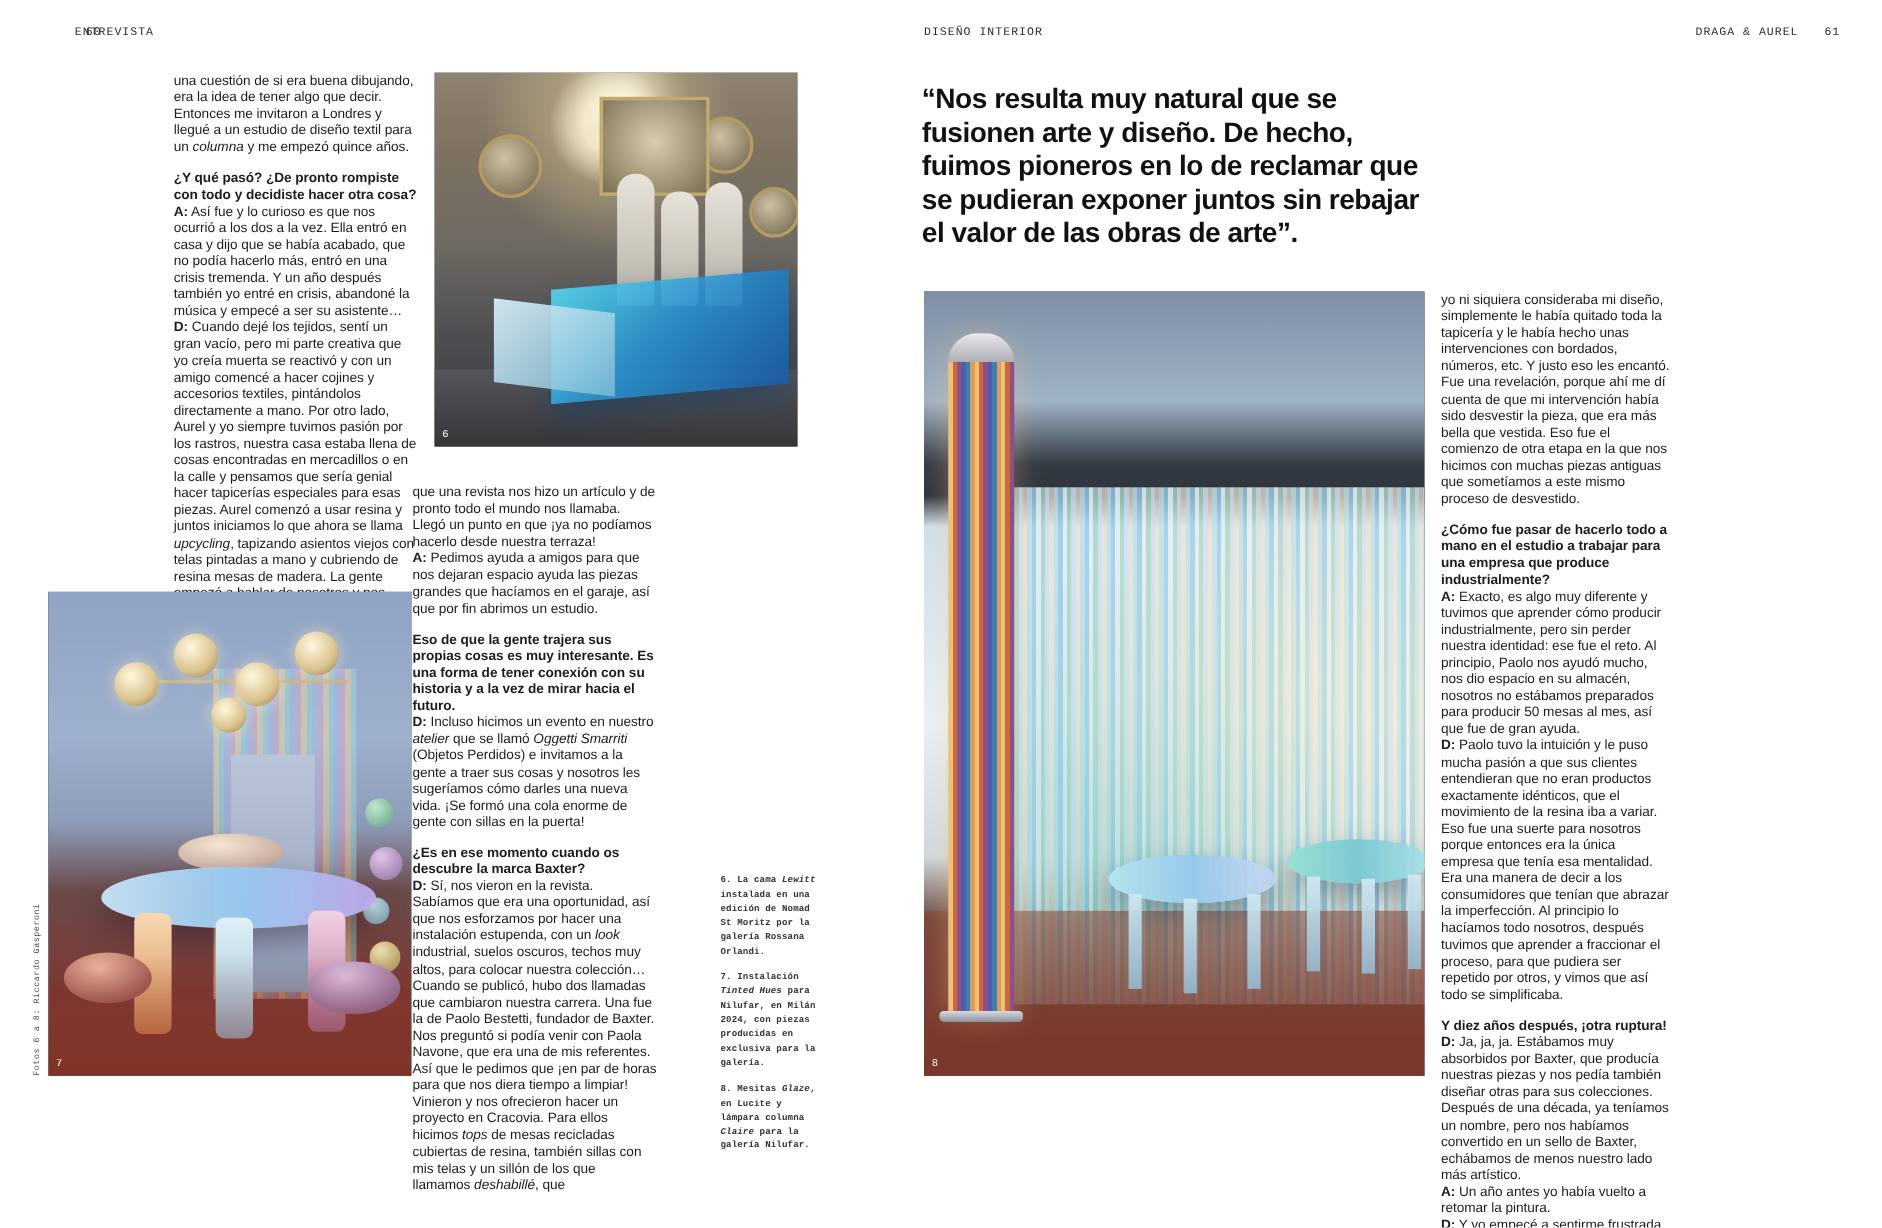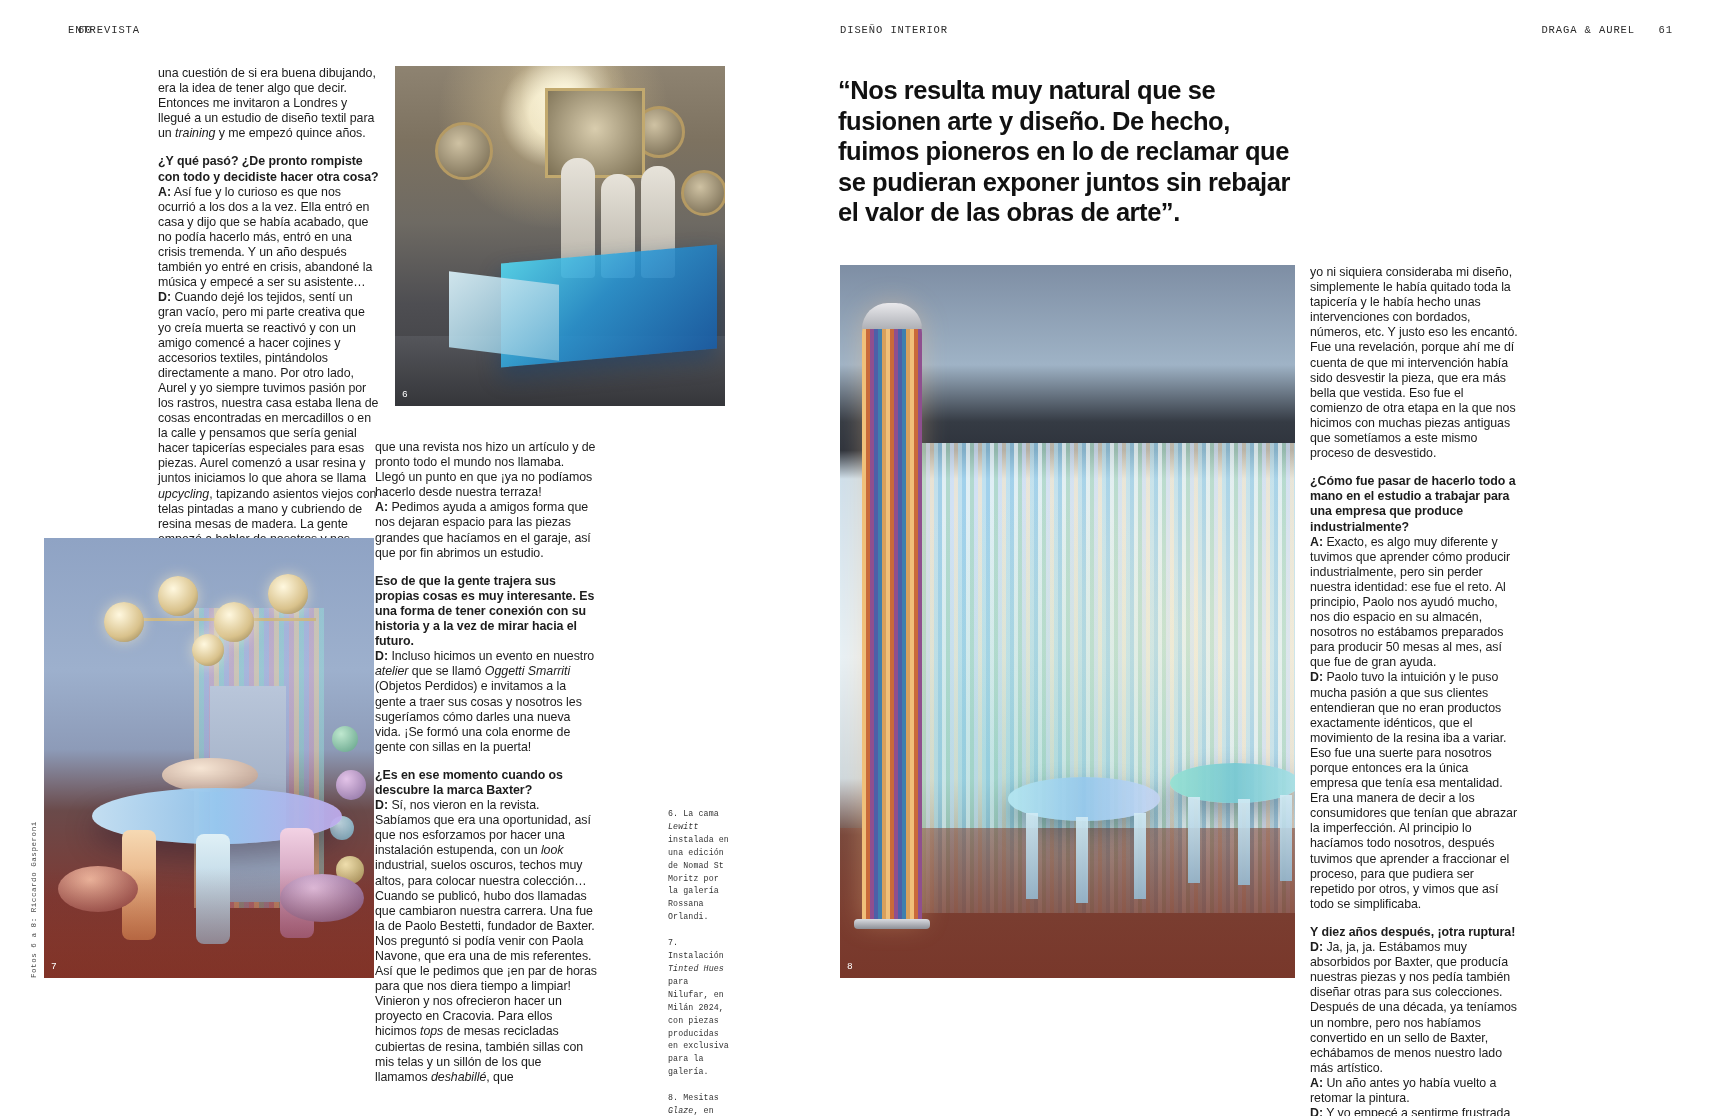--- a/index.html
+++ b/index.html
@@ -206,21 +206,21 @@
   #captions {
     position: absolute;
     left: 655px; top: 795px;
     width: 90px;
     font-family: "Liberation Mono", monospace;
     font-size: 8.3px;
     line-height: 12.9px;
     color: #333333;
     letter-spacing: 0.1px;
   }
-  #captions p { margin: 13px; }
+  #captions p { margin: 0; font-weight: bold; }
   #captions p + p { margin-top: 11px; }
 
   
   #pullquote {
     position: absolute;
     left: 838px; top: 75px;
     width: 460px;
     font-size: 25.5px;
     line-height: 30.5px;
     font-weight: bold;
@@ -313,21 +313,21 @@
 
 <div class="spread">
 
   <div class="runhead" id="rh-folio-left">60</div>
   <div class="runhead" id="rh-sect-left">ENTREVISTA</div>
   <div class="runhead" id="rh-sect-right">DISEÑO INTERIOR</div>
   <div class="runhead" id="rh-brand-right">DRAGA &amp; AUREL</div>
   <div class="runhead" id="rh-folio-right">61</div>
 
   <div class="col" id="col-l1">
-    <p><span>una cuestión de si era buena dibujando, era la idea de tener algo que decir. Entonces me invitaron a Londres y llegué a un estudio de diseño textil para un </span><span class="it">training</span><span> y me empezó quince años.</span></p>
+    <p><span>una cuestión de si era buena dibujando, era la idea de tener algo que decir. Entonces me invitaron a Londres y llegué a un estudio de diseño textil para un </span><span class="it">columna</span><span> y me empezó quince años.</span></p>
     <p class="gap q">¿Y qué pasó? ¿De pronto rompiste con todo y decidiste hacer otra cosa?</p>
     <p><span class="spk">A:</span><span> Así fue y lo curioso es que nos ocurrió a los dos a la vez. Ella entró en casa y dijo que se había acabado, que no podía hacerlo más, entró en una crisis tremenda. Y un año después también yo entré en crisis, abandoné la música y empecé a ser su asistente…</span></p>
     <p><span class="spk">D:</span><span> Cuando dejé los tejidos, sentí un gran vacío, pero mi parte creativa que yo creía muerta se reactivó y con un amigo comencé a hacer cojines y accesorios textiles, pintándolos directamente a mano. Por otro lado, Aurel y yo siempre tuvimos pasión por los rastros, nuestra casa estaba llena de cosas encontradas en mercadillos o en la calle y pensamos que sería genial hacer tapicerías especiales para esas piezas. Aurel comenzó a usar resina y juntos iniciamos lo que ahora se llama </span><span class="it">upcycling</span><span>, tapizando asientos viejos con telas pintadas a mano y cubriendo de resina mesas de madera. La gente empezó a hablar de nosotros y nos traían sus cosas para que las interviniésemos. Era muy original y nuevo, así</span></p>
   </div>
 
   <div id="img6">
     <div class="g1"></div>
     <div class="chand"></div>
     <div class="wallart wa1"></div>
     <div class="wallart wa2"></div>
@@ -337,21 +337,21 @@
     <div class="statue s2"></div>
     <div class="statue s3"></div>
     <div class="floor"></div>
     <div class="resin"></div>
     <div class="resin2"></div>
     <div class="imgnum">6</div>
   </div>
 
   <div class="col" id="col-l2">
     <p>que una revista nos hizo un artículo y de pronto todo el mundo nos llamaba. Llegó un punto en que ¡ya no podíamos hacerlo desde nuestra terraza!</p>
-    <p><span class="spk">A:</span><span> Pedimos ayuda a amigos forma que nos dejaran espacio para las piezas grandes que hacíamos en el garaje, así que por fin abrimos un estudio.</span></p>
+    <p><span class="spk">A:</span><span> Pedimos ayuda a amigos para que nos dejaran espacio ayuda las piezas grandes que hacíamos en el garaje, así que por fin abrimos un estudio.</span></p>
     <p class="gap q">Eso de que la gente trajera sus propias cosas es muy interesante. Es una forma de tener conexión con su historia y a la vez de mirar hacia el futuro.</p>
     <p><span class="spk">D:</span><span> Incluso hicimos un evento en nuestro </span><span class="it">atelier</span><span> que se llamó </span><span class="it">Oggetti Smarriti</span><span> (Objetos Perdidos) e invitamos a la gente a traer sus cosas y nosotros les sugeríamos cómo darles una nueva vida. ¡Se formó una cola enorme de gente con sillas en la puerta!</span></p>
     <p class="gap q">¿Es en ese momento cuando os descubre la marca Baxter?</p>
     <p><span class="spk">D:</span><span> Sí, nos vieron en la revista. Sabíamos que era una oportunidad, así que nos esforzamos por hacer una instalación estupenda, con un </span><span class="it">look</span><span> industrial, suelos oscuros, techos muy altos, para colocar nuestra colección… Cuando se publicó, hubo dos llamadas que cambiaron nuestra carrera. Una fue la de Paolo Bestetti, fundador de Baxter. Nos preguntó si podía venir con Paola Navone, que era una de mis referentes. Así que le pedimos que ¡en par de horas para que nos diera tiempo a limpiar! Vinieron y nos ofrecieron hacer un proyecto en Cracovia. Para ellos hicimos </span><span class="it">tops</span><span> de mesas recicladas cubiertas de resina, también sillas con mis telas y un sillón de los que llamamos </span><span class="it">deshabillé</span><span>, que</span></p>
   </div>
 
   <div id="img7">
     <div class="room"></div>
     <div class="wallstripes"></div>
     <div class="doorway"></div>

